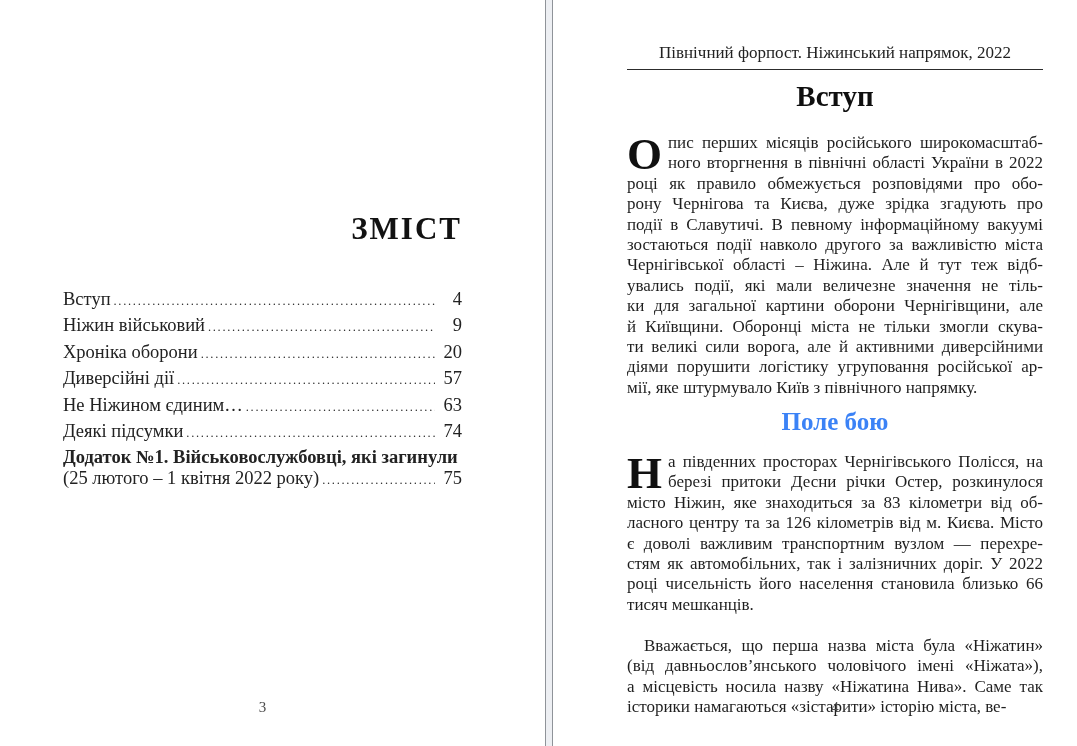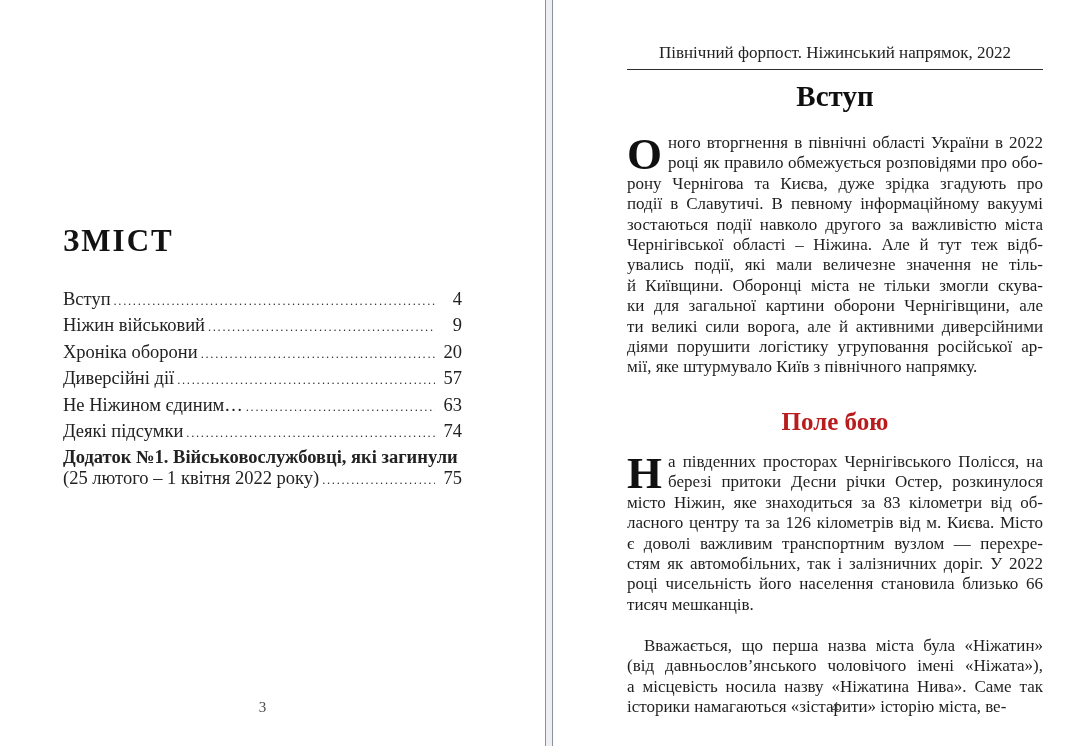--- a/index.html
+++ b/index.html
@@ -11,22 +11,22 @@
   .page-left  { left:0;   width:545px; }
   .page-right { left:553px; width:524px; }
   .spine {
     position:absolute; left:545px; top:0; width:8px; height:746px;
     box-sizing:border-box; background:#edeff3;
     border-left:1px solid #8f9399; border-right:1px solid #8f9399;
   }
 
   
   .toc-title {
-    position:absolute; left:63px; top:223px; width:399px;
-    text-align:left; font-size:31px; font-weight:bold;
+    position:absolute; left:63px; top:211px; width:399px;
+    text-align:right; font-size:31px; font-weight:bold;
     letter-spacing:2px; color:#121212;
   }
   .toc { position:absolute; left:63px; top:289px; width:399px; font-size:18.5px; color:#222; }
   .toc-row { display:flex; align-items:baseline; line-height:20.6px; margin-bottom:3.8px; }
   .toc-row.plain { margin-bottom:0;font-weight:bold; }
   .toc-label { white-space:nowrap; }
   .toc-leader { flex:1 1 auto; overflow:hidden; white-space:nowrap; margin:0 3px; }
   .toc-leader::after {
     content:"......................................................................................................................................";
     font-size:12.5px; letter-spacing:1.7px; color:#2e2e2e;
@@ -43,21 +43,21 @@
     position:absolute; top:43px; width:100%; text-align:center;
     font-size:17px; color:#222;
   }
   .header-rule { position:absolute; top:69px; width:100%; height:0; border-top:1.3px solid #2c2c2c; }
   .chapter-title {
     position:absolute; top:80px; width:100%; text-align:center;
     font-size:29px; font-weight:bold; color:#0f0f0f;
   }
   .section-title {
     position:absolute; top:408px; width:100%; text-align:center;
-    font-size:25px; font-weight:bold; color:#b91c1c;
+    font-size:25px; font-weight:bold; color:#3b82f6;
   }
   .para { position:absolute; width:100%; font-size:17px; line-height:20.4px; color:#1e1e1e; }
   .para-1 { top:133px; }
   .para-2 { top:452px; }
   .para-3 { top:616px; }
   .dropcap {
     float:left; font-weight:bold; color:#101010;
     font-size:45px; line-height:36px; margin:3px 6px 0 0;
   }
   .line { text-align:justify; text-align-last:justify; }
@@ -116,29 +116,30 @@
 
 <div class="page page-right">
   <div class="rp-content">
     <div class="running-header">Північний форпост. Ніжинський напрямок, 2022</div>
     <div class="header-rule"></div>
     <div class="chapter-title">Вступ</div>
 
     <div class="para para-1">
       <span class="dropcap">О</span>
       <div>
+          <div class="line">пис перших місяців російського широкомасштаб-</div>
           <div class="line">ного вторгнення в північні області України в 2022</div>
           <div class="line">році як правило обмежується розповідями про обо-</div>
           <div class="line">рону Чернігова та Києва, дуже зрідка згадують про</div>
           <div class="line">події в Славутичі. В певному інформаційному вакуумі</div>
           <div class="line">зостаються події навколо другого за важливістю міста</div>
           <div class="line">Чернігівської області – Ніжина. Але й тут теж відб-</div>
           <div class="line">увались події, які мали величезне значення не тіль-</div>
+          <div class="line">ки для загальної картини оборони Чернігівщини, але</div>
           <div class="line">й Київщини. Оборонці міста не тільки змогли скува-</div>
-          <div class="line">ки для загальної картини оборони Чернігівщини, але</div>
           <div class="line">ти великі сили ворога, але й активними диверсійними</div>
           <div class="line">діями порушити логістику угруповання російської ар-</div>
           <div class="line last">мії, яке штурмувало Київ з північного напрямку.</div>
         </div>
     </div>
 
     <div class="section-title">Поле бою</div>
 
     <div class="para para-2">
       <span class="dropcap">Н</span>

